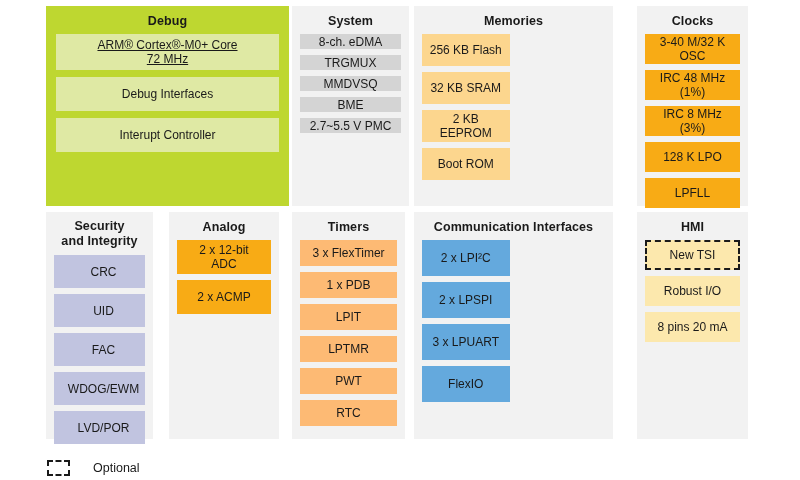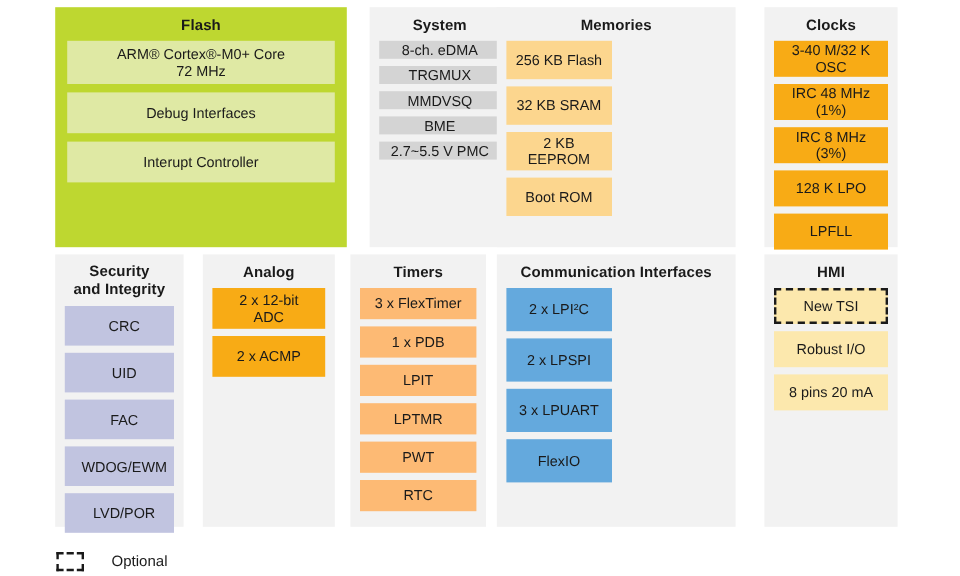--- a/index.html
+++ b/index.html
@@ -72,34 +72,34 @@
   .c-lorange{ background: #fcd68e; }
   .c-orange { background: #f8ab15; }
   .c-lav    { background: #c1c4e0; }
   .c-lblue  { background: #fdba74; }
   .c-blue   { background: #64a9dd; }
   .c-yellow { background: #fce8ad; }
 
   
   
   #panel-core    { left: 46px;  top: 6px;   width: 243px; height: 200px; }
-  #panel-system  { left: 308px; top: 6px;   width: 117px; height: 200px; }
+  #panel-system  { left: 292px; top: 6px;   width: 117px; height: 200px; }
   #panel-mem     { left: 414px; top: 6px;   width: 199px; height: 200px; }
   #panel-clocks  { left: 637px; top: 6px;   width: 111px; height: 200px; }
   
   #panel-sec     { left: 46px;  top: 212px; width: 107px; height: 227px; }
   #panel-analog  { left: 169px; top: 212px; width: 110px; height: 227px; }
   #panel-timers  { left: 292px; top: 212px; width: 113px; height: 227px; }
   #panel-comm    { left: 414px; top: 212px; width: 199px; height: 227px; }
   #panel-hmi     { left: 637px; top: 212px; width: 111px; height: 227px; }
 
   
   #panel-core .cells { padding: 0 10px; }
   #panel-core .cell { height: 34px; margin-bottom: 7px; }
-  #panel-core .cell.tall { height: 36px; }
+  #panel-core .cell.tall { height: 36px; text-decoration: underline; }
 
   
   #panel-system .cell  { height: 15px; }
   #panel-clocks .cell  { height: 30px; }
   #panel-sec .cell     { height: 33px; padding-left: 12px; }
   #panel-analog .cell  { height: 34px; }
   #panel-timers .cell  { height: 26px; }
   #panel-hmi .cell     { height: 30px; }
 
   
@@ -135,21 +135,21 @@
     font-size: 12.5px;
     color: #1a1a1a;
   }
 </style>
 </head>
 <body>
 
 <div id="diagram">
 
   <div class="panel green" id="panel-core">
-    <div class="panel-title">Flash</div>
+    <div class="panel-title">Debug</div>
     <div class="cells">
       <div class="cell c-core tall">
         <span>
           <span>ARM® Cortex®-M0+ Core</span><br>
           <span>72 MHz</span>
         </span>
       </div>
       <div class="cell c-core">Debug Interfaces</div>
       <div class="cell c-core">Interupt Controller</div>
     </div>

